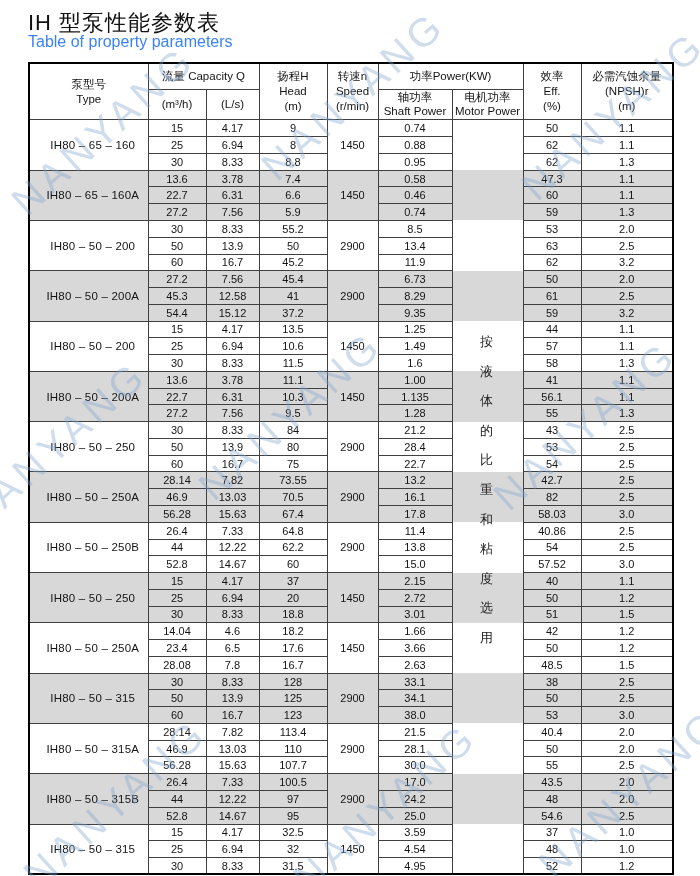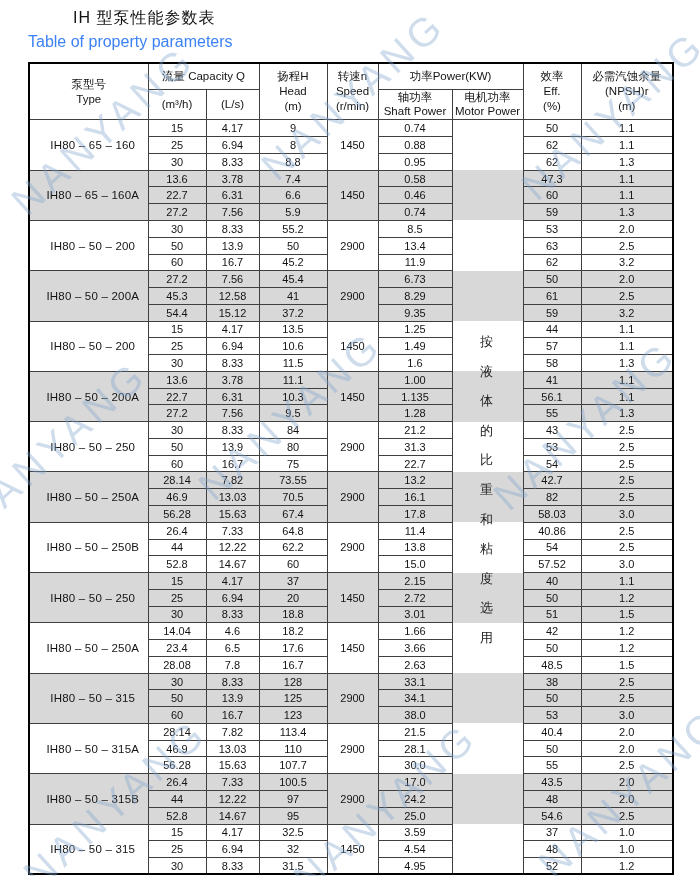--- a/index.html
+++ b/index.html
@@ -1,20 +1,20 @@
 <!DOCTYPE html>
 <html><head>
 <meta charset="utf-8">
 <style>
   html,body{margin:0;padding:0;background:#ffffff;}
   .page{
     position:relative;width:700px;height:876px;overflow:hidden;background:#fff;
     font-family:"Liberation Sans","DejaVu Sans",sans-serif;color:#141414;
   }
-  .title-zh{position:absolute;left:28px;top:8px;font-size:16px;letter-spacing:1px;color:#111;margin-left:45px;}
+  .title-zh{position:absolute;left:28px;top:8px;font-size:22px;letter-spacing:1px;color:#111;}
   .title-en{position:absolute;left:28px;top:33px;font-size:16px;color:#3b82f6;}
   table.params{
     position:absolute;left:28px;top:62px;width:644px;
     border-collapse:collapse;table-layout:fixed;border:2px solid #000;
   }
   th,td{
     border:1px solid #3f3f3f;padding:0;text-align:center;vertical-align:middle;
     font-size:11px;color:#141414;overflow:hidden;font-weight:normal;
   }
   thead th{font-size:11.5px;line-height:1.3;white-space:pre-line;background:#fff;}
@@ -258,21 +258,21 @@
           <td rowspan="3">2900</td>
           <td>21.2</td>
           <td class="motor" rowspan="3"></td>
           <td>43</td>
           <td>2.5</td>
         </tr>
         <tr>
           <td>50</td>
           <td>13.9</td>
           <td>80</td>
-          <td>31.3</td>
+          <td>28.4</td>
           <td>53</td>
           <td>2.5</td>
         </tr>
         <tr>
           <td>60</td>
           <td>16.7</td>
           <td>75</td>
           <td>22.7</td>
           <td>54</td>
           <td>2.5</td>

